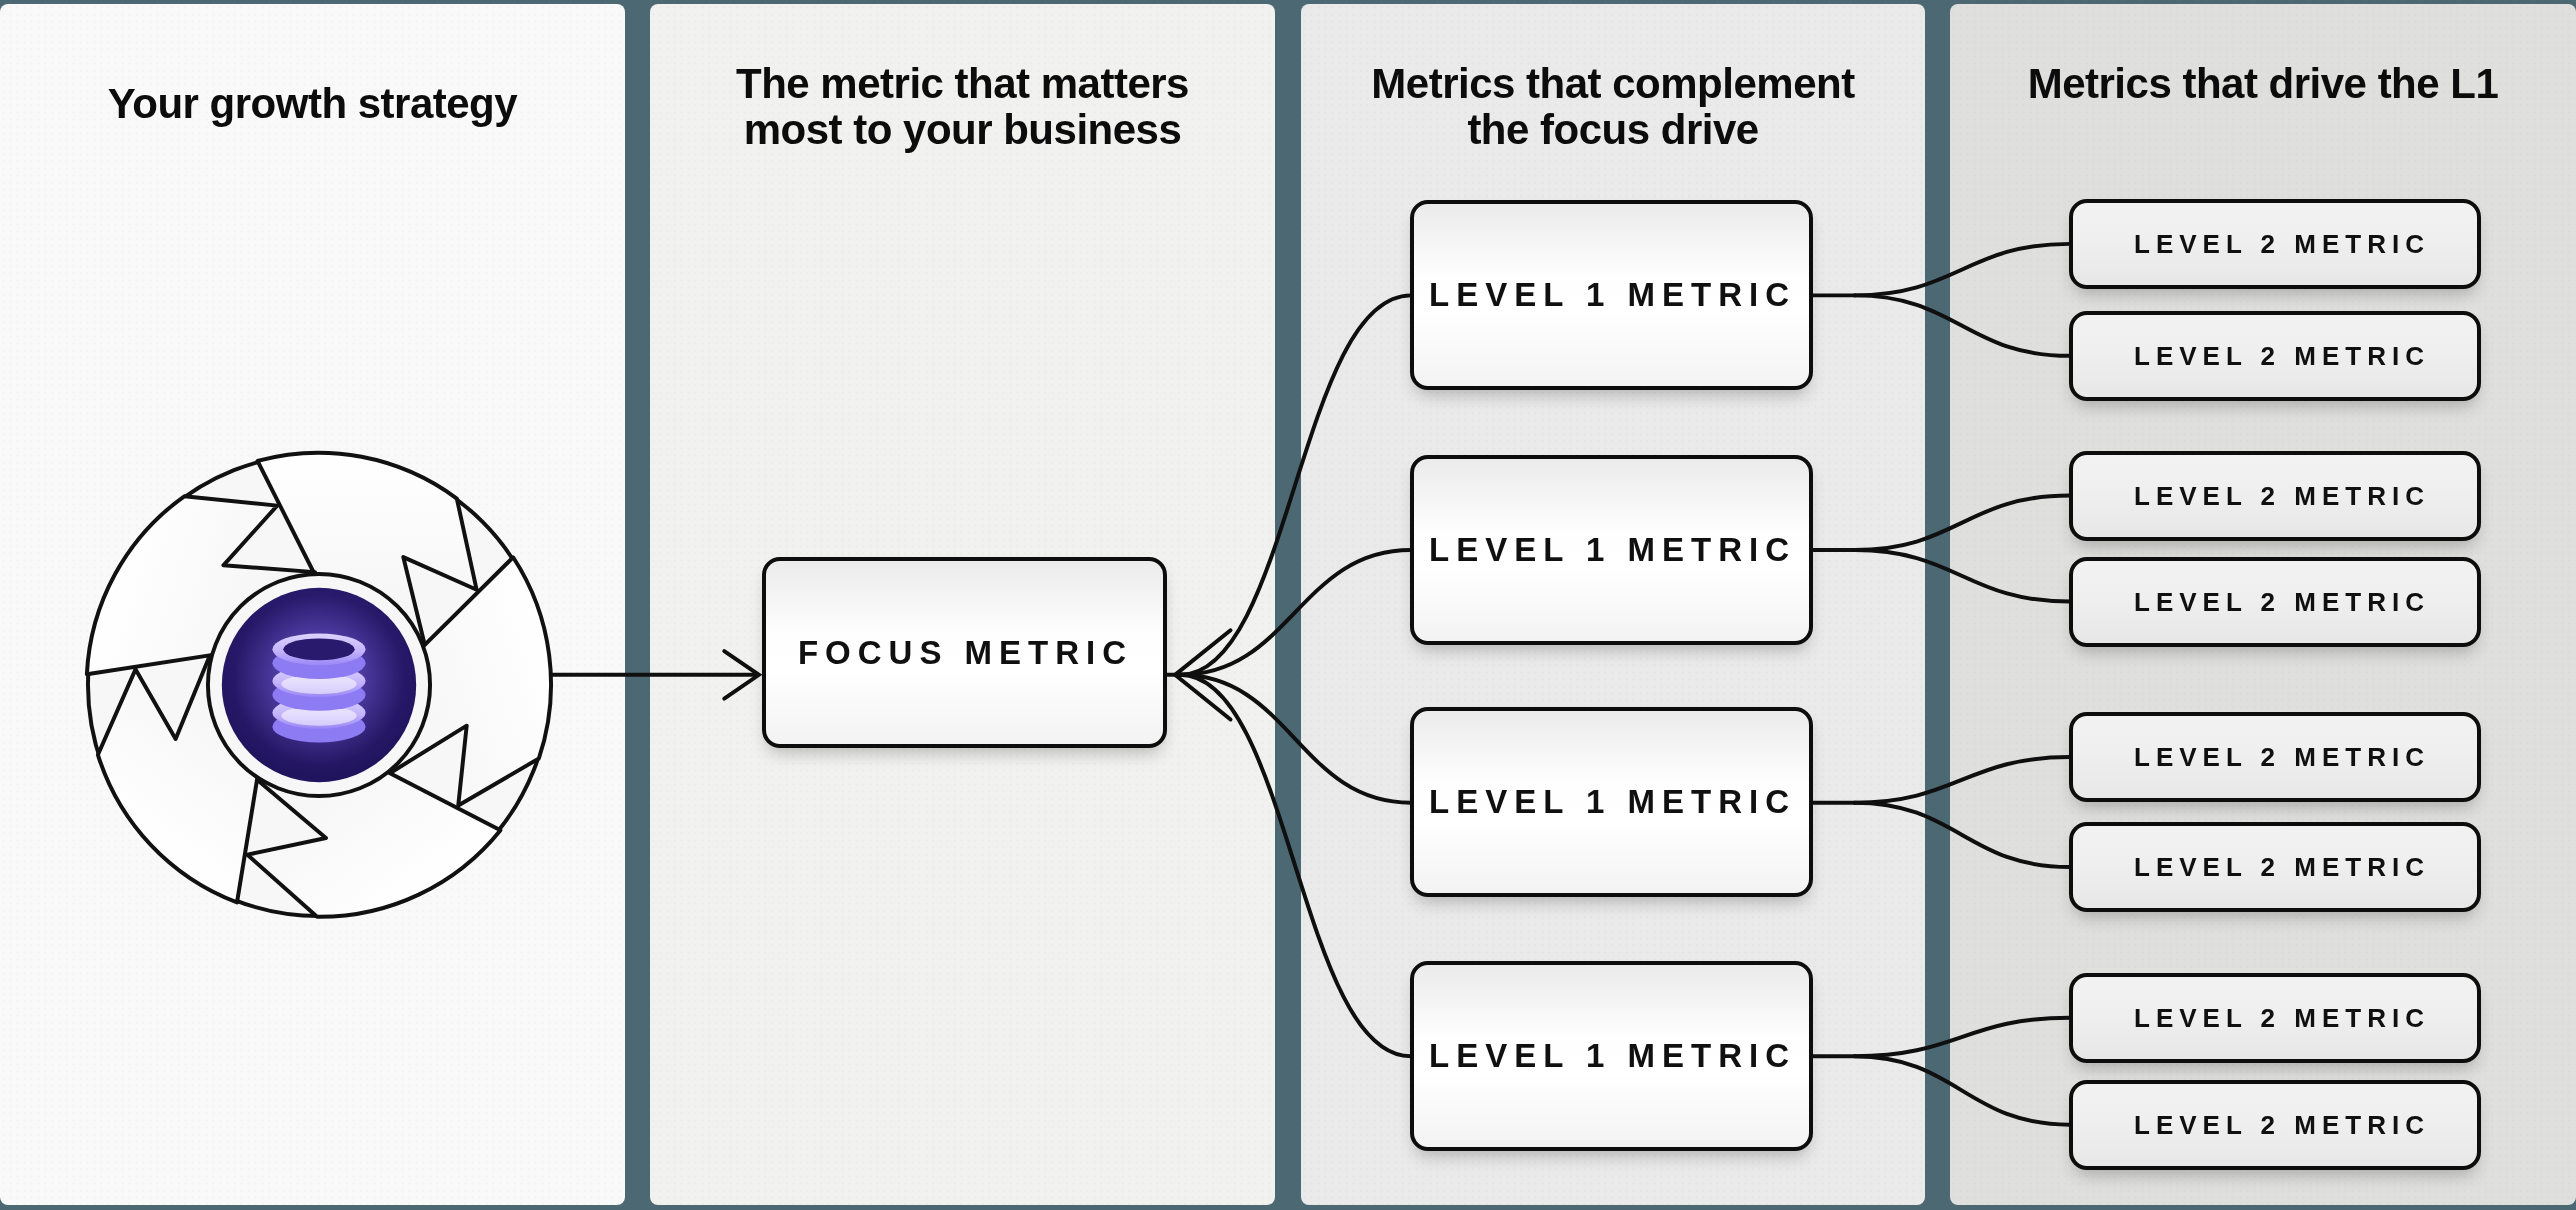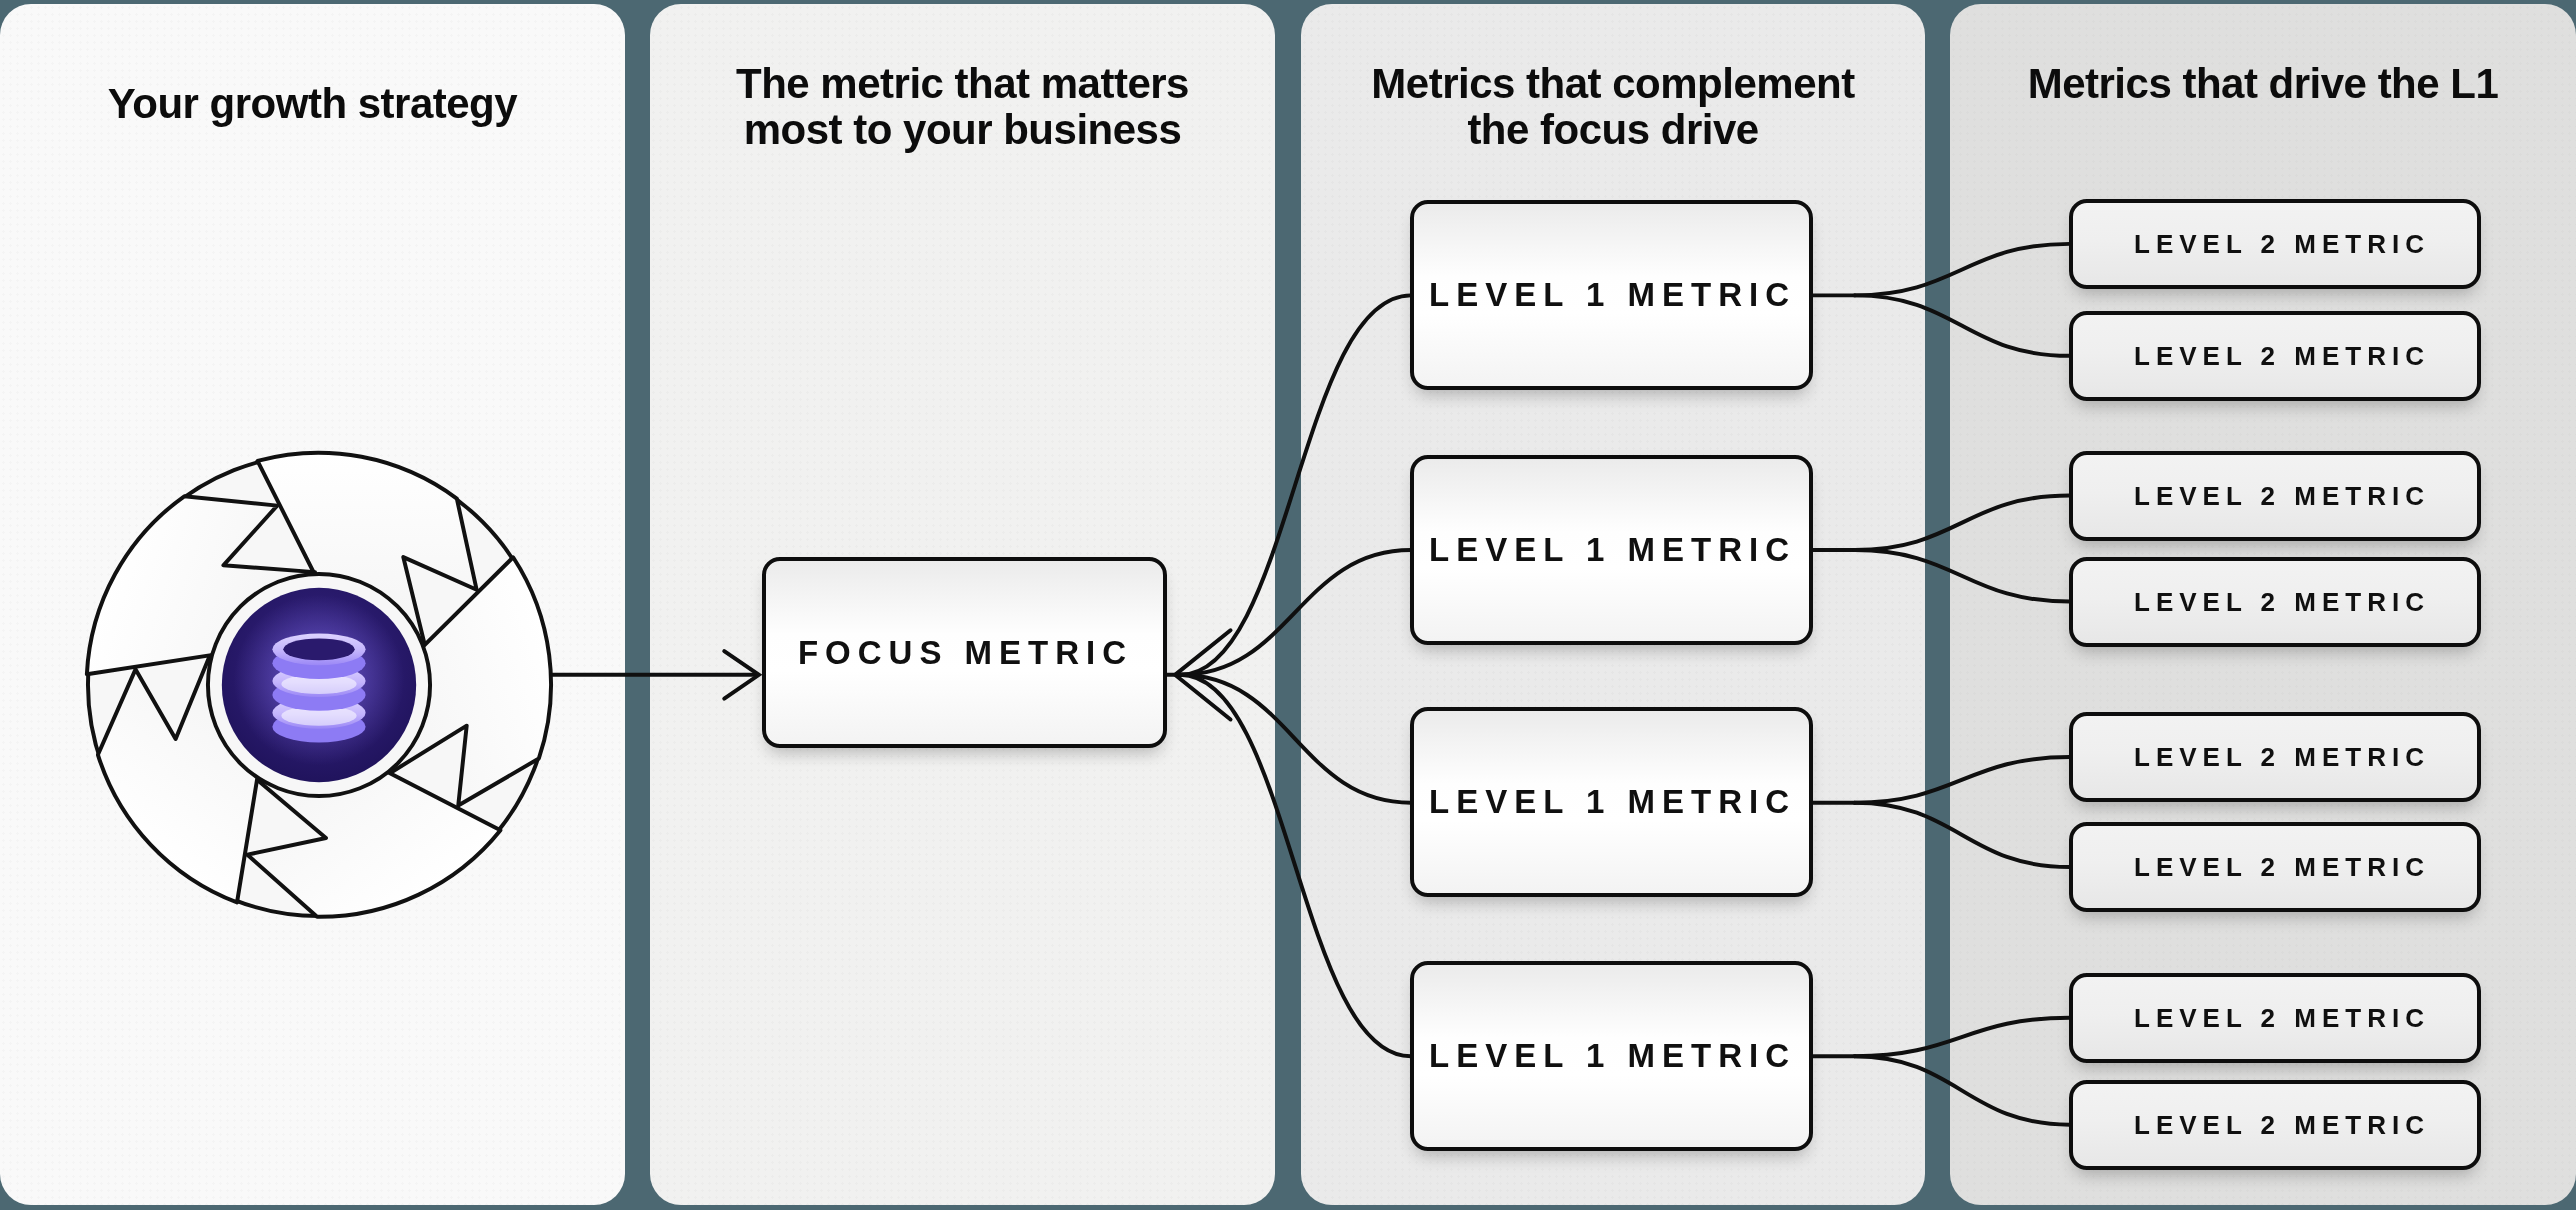--- a/index.html
+++ b/index.html
@@ -6,21 +6,21 @@
   .canvas{
     position:relative;
     width:2576px;height:1211px;
     background:#4c6872;
     font-family:"Liberation Sans", sans-serif;
     overflow:hidden;
   }
   .panel{
     position:absolute;
     top:4px;height:1201px;
-    border-radius:31px;
+    border-radius:8px;
     background-image:radial-gradient(rgba(0,0,0,0.018) 1.2px, transparent 1.2px);
     background-size:7px 7px;
   }
   .panel--strategy{left:0;width:625px;background-color:#f9f9f9;}
   .panel--focus{left:650px;width:625px;background-color:#f1f1f0;}
   .panel--l1{left:1301px;width:624px;background-color:#eaeaea;}
   .panel--l2{left:1950px;width:626px;background-color:#dfdfde;}
   .panel-title{
     margin:57px auto 0 auto;
     max-width:535px;

